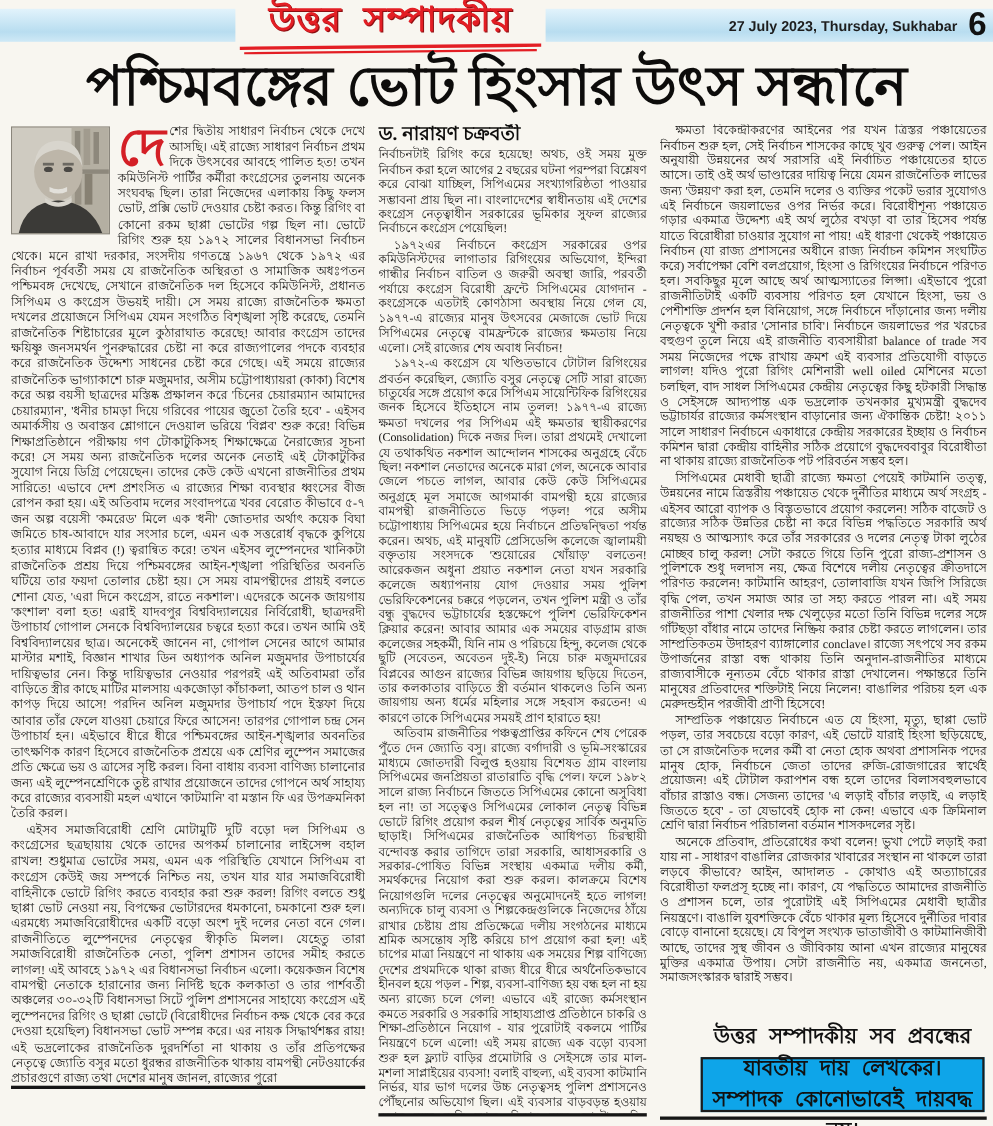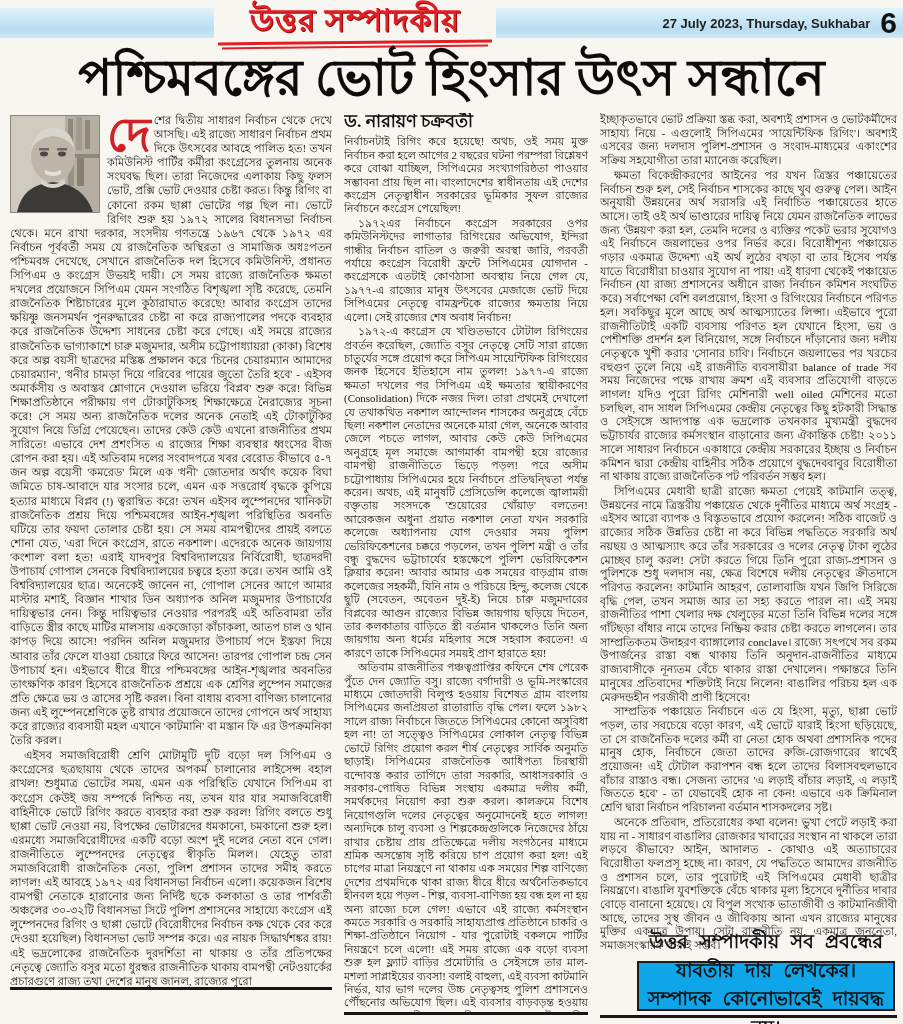--- a/index.html
+++ b/index.html
@@ -10,21 +10,21 @@
     color:#181716;
   }
   
   .topbar{position:absolute;top:8px;height:30px;background:linear-gradient(#e2f3fb,#b8ddf0 70%,#cfe9f6);}
   .bar-left{left:0;width:214px;}
   .bar-right{left:496px;width:407px;display:flex;align-items:center;justify-content:flex-end;padding-right:6px;box-sizing:border-box;}
   .masthead{
     position:absolute;left:216px;top:2px;width:278px;text-align:center;
     font-weight:bold;font-size:31px;line-height:38px;color:#e31e24;
     text-shadow:1px 1px 0 #8c0f12;letter-spacing:1px;
-    font-family:Liberation Serif, serif;
+    font-family:Liberation Mono, monospace;
   }
   .masthead-rule{position:absolute;left:218px;top:41px;width:274px;height:3px;background:#e31e24;transform:rotate(-0.6deg);}
   .masthead-rule2{position:absolute;left:222px;top:46px;width:266px;height:1.5px;background:#e31e24;transform:rotate(-0.6deg);}
   .dateline{font-size:13px;font-weight:bold;color:#1d1d1d;margin-right:10px;font-family:"Liberation Sans","DejaVu Sans",sans-serif;}
   .pageno{font-size:30px;font-weight:bold;color:#111;line-height:30px;font-family:"Liberation Sans","DejaVu Sans",sans-serif;}
   
   .headline{
     position:absolute;left:20px;top:48px;width:863px;text-align:center;
     font-size:50px;font-weight:bold;color:#0d0c0b;line-height:60px;
     letter-spacing:0px;white-space:nowrap;
@@ -103,21 +103,20 @@
 
 <div class="col col-b">
   <div class="byline">ড. নারায়ণ চক্রবর্তী</div>
   <p class="noindent"><span>নির্বাচনটাই রিগিং করে হয়েছে! অথচ, ওই সময় মুক্ত নির্বাচন করা হলে আগের 2 বছরের ঘটনা পরম্পরা বিশ্লেষণ করে বোঝা যাচ্ছিল, সিপিএমের সংখ্যাগরিষ্ঠতা পাওয়ার সম্ভাবনা প্রায় ছিল না। বাংলাদেশের স্বাধীনতায় এই দেশের কংগ্রেস নেতৃত্বাধীন সরকারের ভূমিকার সুফল রাজ্যের নির্বাচনে কংগ্রেস পেয়েছিল!</span></p>
   <p><span>১৯৭২এর নির্বাচনে কংগ্রেস সরকারের ওপর কমিউনিস্টদের লাগাতার রিগিংয়ের অভিযোগ, ইন্দিরা গান্ধীর নির্বাচন বাতিল ও জরুরী অবস্থা জারি, পরবর্তী পর্যায়ে কংগ্রেস বিরোধী ফ্রন্টে সিপিএমের যোগদান - কংগ্রেসকে এতটাই কোণঠাসা অবস্থায় নিয়ে গেল যে, ১৯৭৭-এ রাজ্যের মানুষ উৎসবের মেজাজে ভোট দিয়ে সিপিএমের নেতৃত্বে বামফ্রন্টকে রাজ্যের ক্ষমতায় নিয়ে এলো। সেই রাজ্যের শেষ অবাধ নির্বাচন!</span></p>
   <p><span>১৯৭২-এ কংগ্রেস যে খণ্ডিতভাবে টোটাল রিগিংয়ের প্রবর্তন করেছিল, জ্যোতি বসুর নেতৃত্বে সেটি সারা রাজ্যে চাতুর্যের সঙ্গে প্রয়োগ করে সিপিএম সায়েন্টিফিক রিগিংয়ের জনক হিসেবে ইতিহাসে নাম তুলল! ১৯৭৭-এ রাজ্যে ক্ষমতা দখলের পর সিপিএম এই ক্ষমতার স্থায়ীকরণের (Consolidation) দিকে নজর দিল। তারা প্রথমেই দেখালো যে তথাকথিত নকশাল আন্দোলন শাসকের অনুগ্রহে বেঁচে ছিল! নকশাল নেতাদের অনেকে মারা গেল, অনেকে আবার জেলে পচতে লাগল, আবার কেউ কেউ সিপিএমের অনুগ্রহে মূল সমাজে আগমার্কা বামপন্থী হয়ে রাজ্যের বামপন্থী রাজনীতিতে ভিড়ে পড়ল! পরে অসীম চট্টোপাধ্যায় সিপিএমের হয়ে নির্বাচনে প্রতিদ্বন্দ্বিতা পর্যন্ত করেন। অথচ, এই মানুষটি প্রেসিডেন্সি কলেজে জ্বালাময়ী বক্তৃতায় সংসদকে 'শুয়োরের খোঁয়াড়' বলতেন! আরেকজন অধুনা প্রয়াত নকশাল নেতা যখন সরকারি কলেজে অধ্যাপনায় যোগ দেওয়ার সময় পুলিশ ভেরিফিকেশনের চক্করে পড়লেন, তখন পুলিশ মন্ত্রী ও তাঁর বন্ধু বুদ্ধদেব ভট্টাচার্যের হস্তক্ষেপে পুলিশ ভেরিফিকেশন ক্লিয়ার করেন! আবার আমার এক সময়ের বাড়গ্রাম রাজ কলেজের সহকর্মী, যিনি নাম ও পরিচয়ে হিন্দু, কলেজ থেকে ছুটি (সবেতন, অবেতন দুই-ই) নিয়ে চারু মজুমদারের বিপ্লবের আগুন রাজ্যের বিভিন্ন জায়গায় ছড়িয়ে দিতেন, তার কলকাতার বাড়িতে স্ত্রী বর্তমান থাকলেও তিনি অন্য জায়গায় অন্য ধর্মের মহিলার সঙ্গে সহবাস করতেন! এ কারণে তাকে সিপিএমের সময়ই প্রাণ হারাতে হয়!</span></p>
   <p><span>অতিবাম রাজনীতির পঞ্চত্বপ্রাপ্তির কফিনে শেষ পেরেক পুঁতে দেন জ্যোতি বসু। রাজ্যে বর্গাদারী ও ভূমি-সংস্কারের মাধ্যমে জোতদারী বিলুপ্ত হওয়ায় বিশেষত গ্রাম বাংলায় সিপিএমের জনপ্রিয়তা রাতারাতি বৃদ্ধি পেল। ফলে ১৯৮২ সালে রাজ্য নির্বাচনে জিততে সিপিএমের কোনো অসুবিধা হল না! তা সত্ত্বেও সিপিএমের লোকাল নেতৃত্ব বিভিন্ন ভোটে রিগিং প্রয়োগ করল শীর্ষ নেতৃত্বের সার্বিক অনুমতি ছাড়াই। সিপিএমের রাজনৈতিক আধিপত্য চিরস্থায়ী বন্দোবস্ত করার তাগিদে তারা সরকারি, আধাসরকারি ও সরকার-পোষিত বিভিন্ন সংস্থায় একমাত্র দলীয় কর্মী, সমর্থকদের নিয়োগ করা শুরু করল। কালক্রমে বিশেষ নিয়োগগুলি দলের নেতৃত্বের অনুমোদনেই হতে লাগল! অন্যদিকে চালু ব্যবসা ও শিল্পকেন্দ্রগুলিকে নিজেদের ঠাঁয়ে রাখার চেষ্টায় প্রায় প্রতিক্ষেত্রে দলীয় সংগঠনের মাধ্যমে শ্রমিক অসন্তোষ সৃষ্টি করিয়ে চাপ প্রয়োগ করা হল! এই চাপের মাত্রা নিয়ন্ত্রণে না থাকায় এক সময়ের শিল্প বাণিজ্যে দেশের প্রথমদিকে থাকা রাজ্য ধীরে ধীরে অর্থনৈতিকভাবে হীনবল হয়ে পড়ল - শিল্প, ব্যবসা-বাণিজ্য হয় বন্ধ হল না হয় অন্য রাজ্যে চলে গেল! এভাবে এই রাজ্যে কর্মসংস্থান কমতে সরকারি ও সরকারি সাহায্যপ্রাপ্ত প্রতিষ্ঠানে চাকরি ও শিক্ষা-প্রতিষ্ঠানে নিয়োগ - যার পুরোটাই বকলমে পার্টির নিয়ন্ত্রণে চলে এলো! এই সময় রাজ্যে এক বড়ো ব্যবসা শুরু হল ফ্ল্যাট বাড়ির প্রমোটারি ও সেইসঙ্গে তার মাল-মশলা সাপ্লাইয়ের ব্যবসা! বলাই বাহুল্য, এই ব্যবসা কাটমানি নির্ভর, যার ভাগ দলের উচ্চ নেতৃত্বসহ পুলিশ প্রশাসনেও পৌঁছনোর অভিযোগ ছিল। এই ব্যবসার বাড়বড়ন্ত হওয়ায় জোর করে জমি দখল, বিশেষ করে ছোটো জমির আর্থিকভাবে দুর্বল মালিকদের ওপর পুলিশ ও পার্টির সহায়তায় বলপ্রয়োগ ও অন্যান্য দাদাগিরি বেড়ে যাওয়ায় রাজ্যে কর্ম-সংস্থানের সুযোগ যত সংকুচিত হল, ততই সিপিএমের জনসমর্থন কমতে লাগল। নির্বাচনে জেতার জন্য তাই বিভিন্ন পর্যায়ে পার্টি তার রিগিং মেশিনারি তৈরি করে নিল - ভোটার লিস্টে বিরোধী ভোটারের নাম বাদ দেওয়া থেকে ভোটের আগে সাধারণ ভোটারদের ধমকানো-চমকানো, ভোটের দিনে সুযোগ মতো কোথাও ছাপ্পা, আবার কোথাও</span></p>
 </div>
 
 <div class="col col-c">
-  <p class="noindent"><span>ইচ্ছাকৃতভাবে ভোট প্রক্রিয়া স্তব্ধ করা, অবশ্যই প্রশাসন ও ভোটকর্মীদের সাহায্য নিয়ে - এগুলোই সিপিএমের 'সায়েন্টিফিক রিগিং'। অবশ্যই এসবের জন্য দলদাস পুলিশ-প্রশাসন ও সংবাদ-মাধ্যমের একাংশের সক্রিয় সহযোগীতা তারা ম্যানেজ করেছিল।</span></p>
   <p><span>ক্ষমতা বিকেন্দ্রীকরণের আইনের পর যখন ত্রিস্তর পঞ্চায়েতের নির্বাচন শুরু হল, সেই নির্বাচন শাসকের কাছে খুব গুরুত্ব পেল। আইন অনুযায়ী উন্নয়নের অর্থ সরাসরি এই নির্বাচিত পঞ্চায়েতের হাতে আসে। তাই ওই অর্থ ভাণ্ডারের দায়িত্ব নিয়ে যেমন রাজনৈতিক লাভের জন্য 'উন্নয়ণ' করা হল, তেমনি দলের ও ব্যক্তির পকেট ভরার সুযোগও এই নির্বাচনে জয়লাভের ওপর নির্ভর করে। বিরোধীশূন্য পঞ্চায়েত গড়ার একমাত্র উদ্দেশ্য এই অর্থ লুঠের বখড়া বা তার হিসেব পর্যন্ত যাতে বিরোধীরা চাওয়ার সুযোগ না পায়! এই ধারণা থেকেই পঞ্চায়েত নির্বাচন (যা রাজ্য প্রশাসনের অধীনে রাজ্য নির্বাচন কমিশন সংঘটিত করে) সর্বাপেক্ষা বেশি বলপ্রয়োগ, হিংসা ও রিগিংয়ের নির্বাচনে পরিণত হল। সবকিছুর মূলে আছে অর্থ আত্মস্যাতের লিপ্সা। এইভাবে পুরো রাজনীতিটাই একটি ব্যবসায় পরিণত হল যেখানে হিংসা, ভয় ও পেশীশক্তি প্রদর্শন হল বিনিয়োগ, সঙ্গে নির্বাচনে দাঁড়ানোর জন্য দলীয় নেতৃত্বকে খুশী করার 'সোনার চাবি'। নির্বাচনে জয়লাভের পর খরচের বহুগুণ তুলে নিয়ে এই রাজনীতি ব্যবসায়ীরা balance of trade সব সময় নিজেদের পক্ষে রাখায় ক্রমশ এই ব্যবসার প্রতিযোগী বাড়তে লাগল! যদিও পুরো রিগিং মেশিনারী well oiled মেশিনের মতো চলছিল, বাদ সাধল সিপিএমের কেন্দ্রীয় নেতৃত্বের কিছু হটকারী সিদ্ধান্ত ও সেইসঙ্গে আদ্যপান্ত এক ভদ্রলোক তখনকার মুখ্যমন্ত্রী বুদ্ধদেব ভট্টাচার্যর রাজ্যের কর্মসংস্থান বাড়ানোর জন্য ঐকান্তিক চেষ্টা! ২০১১ সালে সাধারণ নির্বাচনে একাধারে কেন্দ্রীয় সরকারের ইচ্ছায় ও নির্বাচন কমিশন দ্বারা কেন্দ্রীয় বাহিনীর সঠিক প্রয়োগে বুদ্ধদেববাবুর বিরোধীতা না থাকায় রাজ্যে রাজনৈতিক পট পরিবর্তন সম্ভব হল।</span></p>
   <p><span>সিপিএমের মেধাবী ছাত্রী রাজ্যে ক্ষমতা পেয়েই কাটমানি তত্ত্ব, উন্নয়নের নামে ত্রিস্তরীয় পঞ্চায়েত থেকে দুর্নীতির মাধ্যমে অর্থ সংগ্রহ - এইসব আরো ব্যাপক ও বিস্তৃতভাবে প্রয়োগ করলেন! সঠিক বাজেট ও রাজ্যের সঠিক উন্নতির চেষ্টা না করে বিভিন্ন পদ্ধতিতে সরকারি অর্থ নয়ছয় ও আত্মস্যাৎ করে তাঁর সরকারের ও দলের নেতৃত্ব টাকা লুঠের মোচ্ছব চালু করল! সেটা করতে গিয়ে তিনি পুরো রাজ্য-প্রশাসন ও পুলিশকে শুধু দলদাস নয়, ক্ষেত্র বিশেষে দলীয় নেতৃত্বের ক্রীতদাসে পরিণত করলেন! কাটমানি আহরণ, তোলাবাজি যখন জিপি সিরিজে বৃদ্ধি পেল, তখন সমাজ আর তা সহ্য করতে পারল না। এই সময় রাজনীতির পাশা খেলার দক্ষ খেলুড়ের মতো তিনি বিভিন্ন দলের সঙ্গে গাঁটছড়া বাঁধার নামে তাদের নিষ্ক্রিয় করার চেষ্টা করতে লাগলেন। তার সাম্প্রতিকতম উদাহরণ ব্যাঙ্গালোর conclave। রাজ্যে সৎপথে সব রকম উপার্জনের রাস্তা বন্ধ থাকায় তিনি অনুদান-রাজনীতির মাধ্যমে রাজ্যবাসীকে নূন্যতম বেঁচে থাকার রাস্তা দেখালেন। পক্ষান্তরে তিনি মানুষের প্রতিবাদের শক্তিটাই নিয়ে নিলেন! বাঙালির পরিচয় হল এক মেরুদন্ডহীন পরজীবী প্রাণী হিসেবে!</span></p>
   <p><span>সাম্প্রতিক পঞ্চায়েত নির্বাচনে এত যে হিংসা, মৃত্যু, ছাপ্পা ভোট পড়ল, তার সবচেয়ে বড়ো কারণ, এই ভোটে যারাই হিংসা ছড়িয়েছে, তা সে রাজনৈতিক দলের কর্মী বা নেতা হোক অথবা প্রশাসনিক পদের মানুষ হোক, নির্বাচনে জেতা তাদের রুজি-রোজগারের স্বার্থেই প্রয়োজন! এই টোটাল করাপশন বন্ধ হলে তাদের বিলাসবহুলভাবে বাঁচার রাস্তাও বন্ধ। সেজন্য তাদের 'এ লড়াই বাঁচার লড়াই, এ লড়াই জিততে হবে' - তা যেভাবেই হোক না কেন! এভাবে এক ক্রিমিনাল শ্রেণি দ্বারা নির্বাচন পরিচালনা বর্তমান শাসকদলের সৃষ্ট।</span></p>
   <p><span>অনেকে প্রতিবাদ, প্রতিরোধের কথা বলেন! ভুখা পেটে লড়াই করা যায় না - সাধারণ বাঙালির রোজকার খাবারের সংস্থান না থাকলে তারা লড়বে কীভাবে? আইন, আদালত - কোথাও এই অত্যাচারের বিরোধীতা ফলপ্রসূ হচ্ছে না। কারণ, যে পদ্ধতিতে আমাদের রাজনীতি ও প্রশাসন চলে, তার পুরোটাই এই সিপিএমের মেধাবী ছাত্রীর নিয়ন্ত্রণে। বাঙালি যুবশক্তিকে বেঁচে থাকার মূল্য হিসেবে দুর্নীতির দাবার বোড়ে বানানো হয়েছে। যে বিপুল সংখ্যক ভাতাজীবী ও কাটমানিজীবী আছে, তাদের সুস্থ জীবন ও জীবিকায় আনা এখন রাজ্যের মানুষের মুক্তির একমাত্র উপায়। সেটা রাজনীতি নয়, একমাত্র জননেতা, সমাজসংস্কারক দ্বারাই সম্ভব।</span></p>
 </div>
 
 <div class="footer-box">
   <span>উত্তর সম্পাদকীয় সব প্রবন্ধের যাবতীয় দায় লেখকের। সম্পাদক কোনোভাবেই দায়বদ্ধ নয়।</span>
 </div>
 

